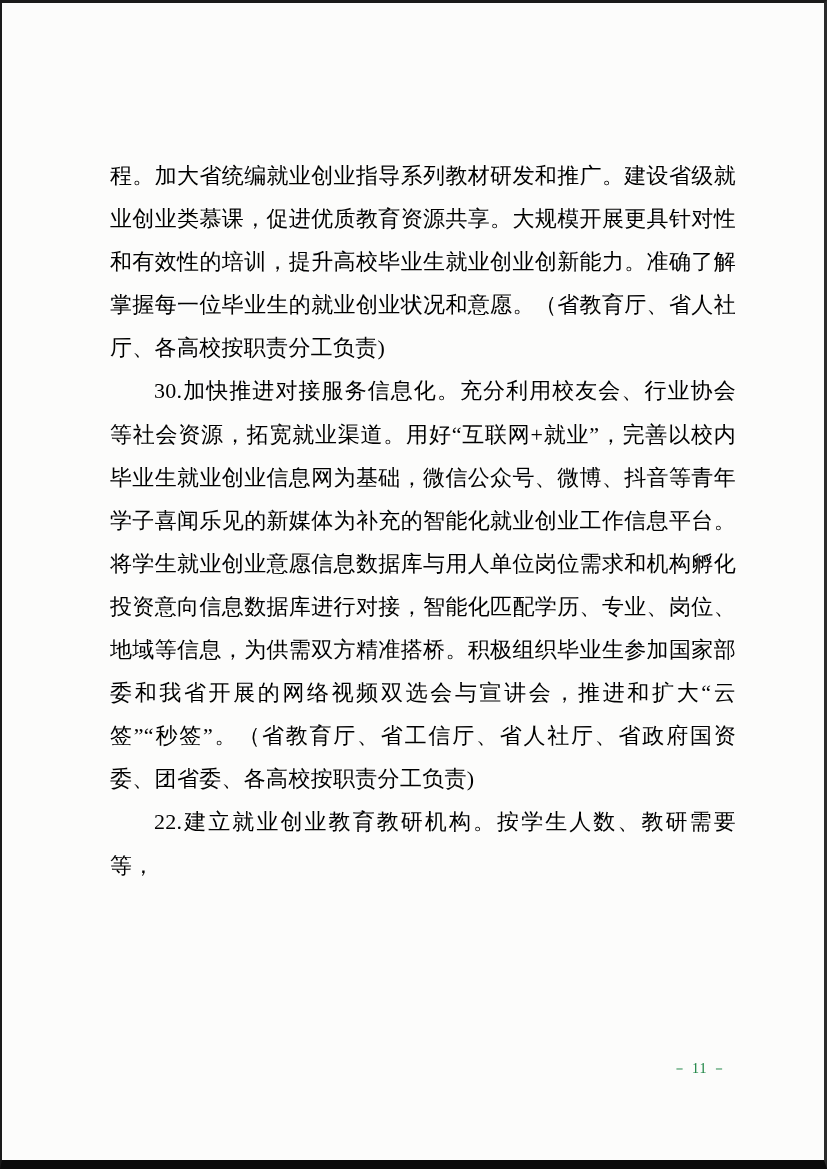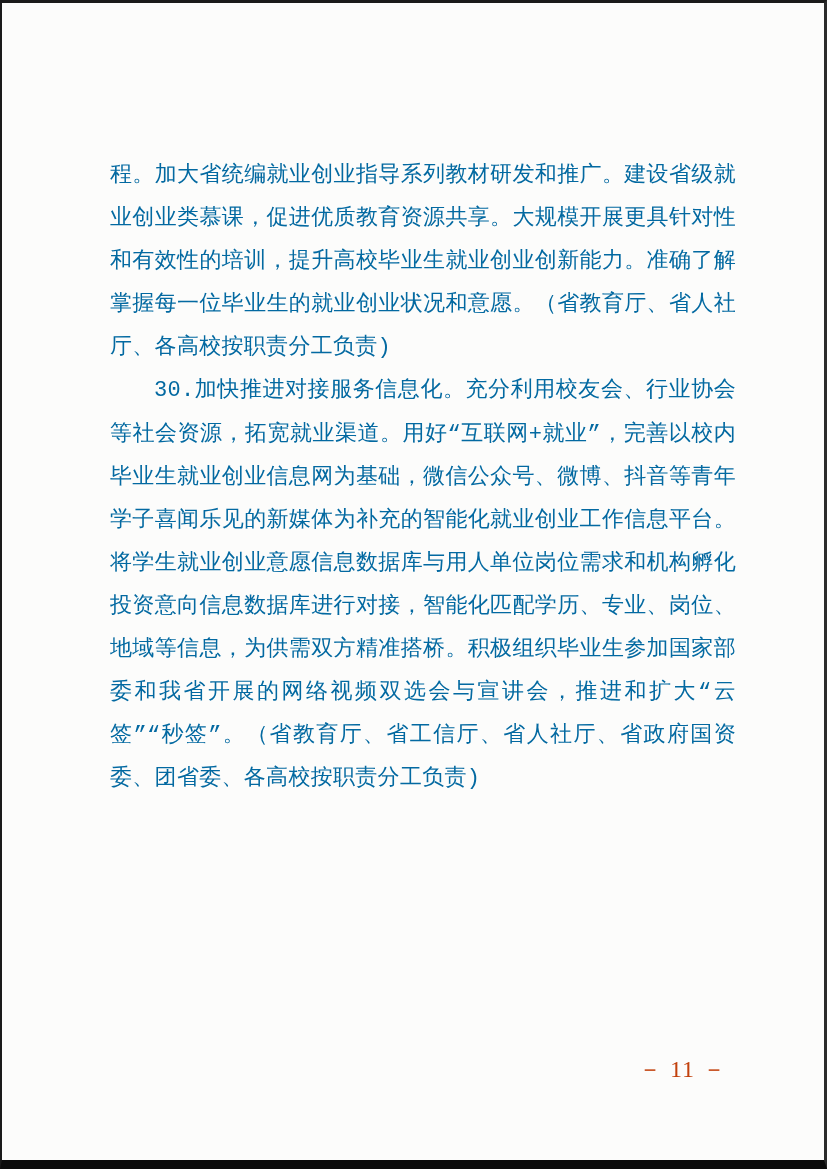--- a/index.html
+++ b/index.html
@@ -20,46 +20,46 @@
     overflow: hidden;
     font-family: "Liberation Serif", "DejaVu Serif", serif;
   }
   .text-block {
     position: absolute;
     left: 108px;
     top: 151px;
     width: 626px;
     font-size: 22px;
     line-height: 43.1px;
-    color: #0369a1;
+    color: #000000;
     text-align: justify;
     text-justify: inter-ideograph;
     letter-spacing: 0.3px;
-    font-family: Liberation Mono, monospace;
   }
   .para {
     margin: 0;
     padding: 0;
   }
   .para.indent {
     text-indent: 2em;
   }
   .page-number {
     position: absolute;
     top: 1051px;
     right: 97px;
-    font-size: 24px;
+    font-size: 14px;
     line-height: 30px;
-    color: #c2410c;
+    color: #15803d;
     letter-spacing: 1px;
     font-family: "Liberation Serif", "DejaVu Serif", serif;
   }
 </style>
 </head>
 <body>
 
 <div class="page">
   <div class="text-block">
       <p class="para">程。加大省统编就业创业指导系列教材研发和推广。建设省级就业创业类慕课，促进优质教育资源共享。大规模开展更具针对性和有效性的培训，提升高校毕业生就业创业创新能力。准确了解掌握每一位毕业生的就业创业状况和意愿。（省教育厅、省人社厅、各高校按职责分工负责)</p>
       <p class="para indent">30.加快推进对接服务信息化。充分利用校友会、行业协会等社会资源，拓宽就业渠道。用好“互联网+就业”，完善以校内毕业生就业创业信息网为基础，微信公众号、微博、抖音等青年学子喜闻乐见的新媒体为补充的智能化就业创业工作信息平台。将学生就业创业意愿信息数据库与用人单位岗位需求和机构孵化投资意向信息数据库进行对接，智能化匹配学历、专业、岗位、地域等信息，为供需双方精准搭桥。积极组织毕业生参加国家部委和我省开展的网络视频双选会与宣讲会，推进和扩大“云签”“秒签”。（省教育厅、省工信厅、省人社厅、省政府国资委、团省委、各高校按职责分工负责)</p>
+      <p class="para indent">22.建立就业创业教育教研机构。按学生人数、教研需要等，</p>
     </div>
   <div class="page-number">－ 11 －</div>
 </div>
 
 </body></html>

